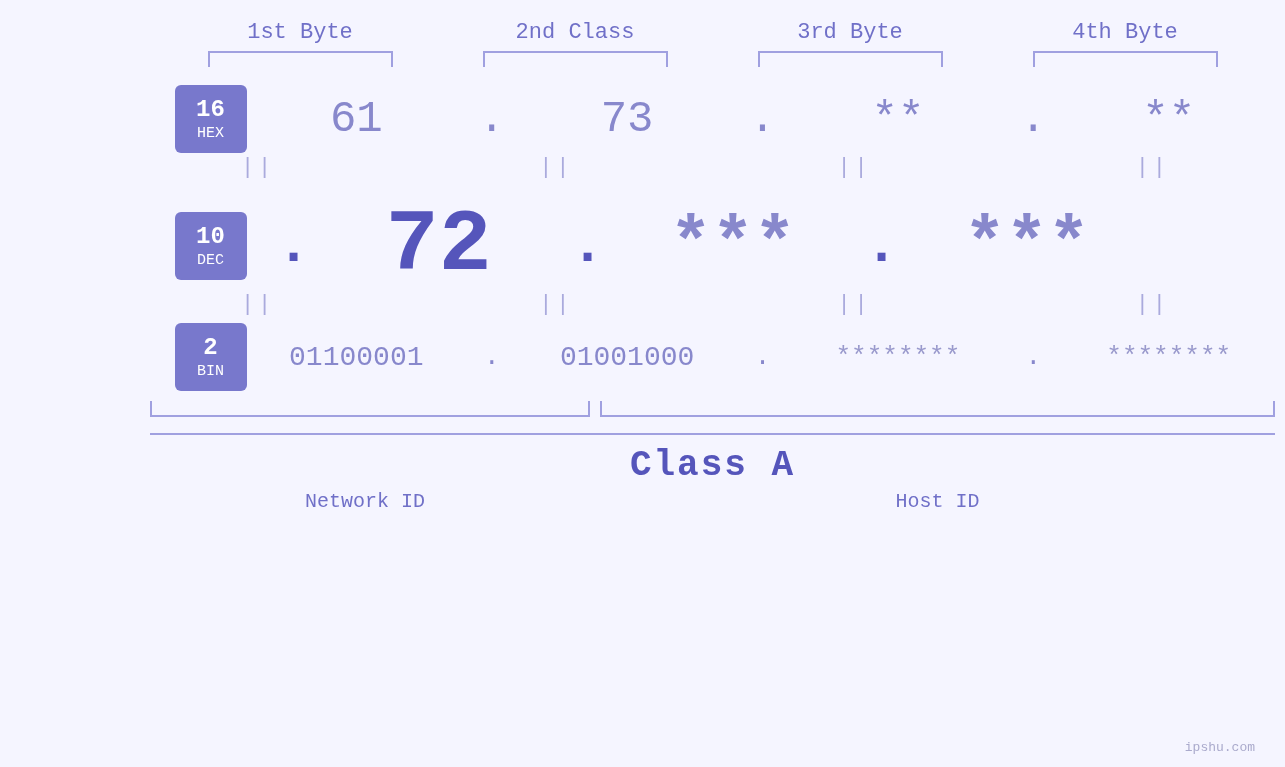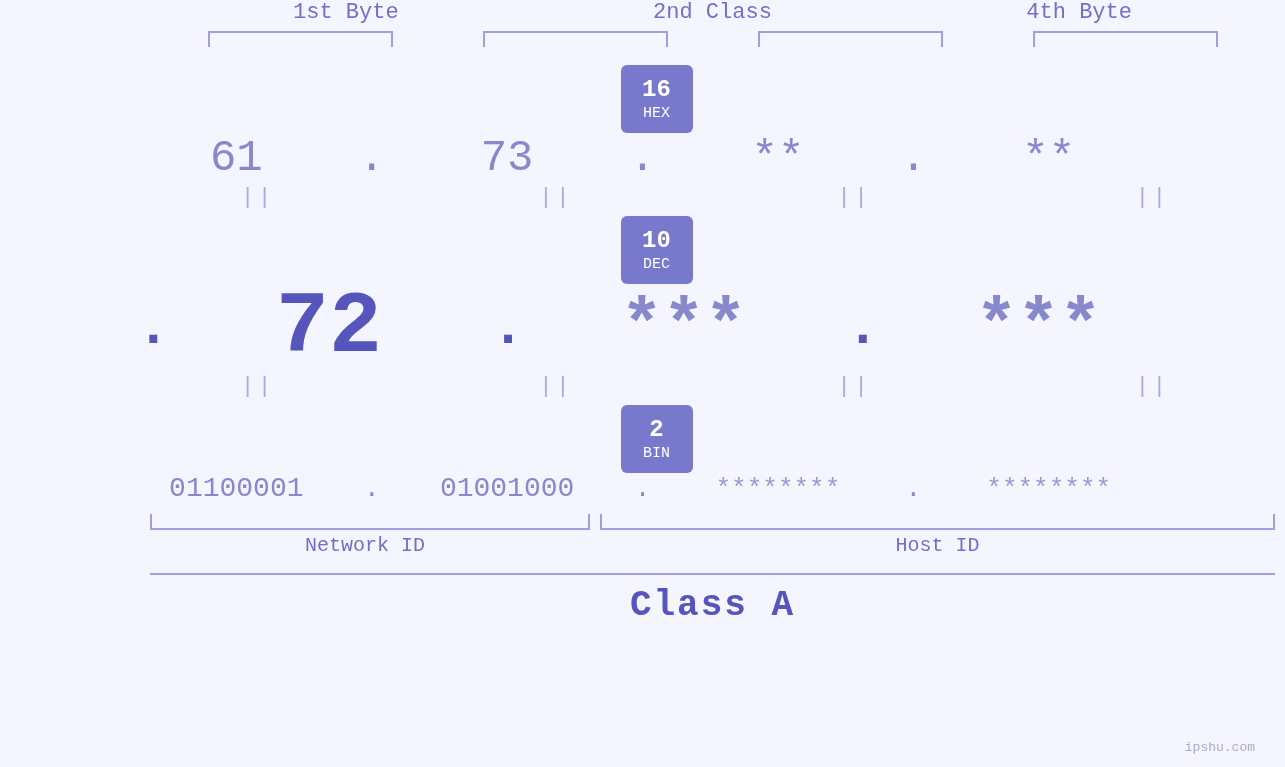--- a/index.html
+++ b/index.html
@@ -19,20 +19,21 @@
       display: flex;
       flex-direction: column;
       align-items: center;
     }
 
     
     .byte-headers {
       display: flex;
       width: 1100px;
       margin-left: 140px;
+      padding-top: 20px;
       justify-content: space-around;
     }
     .byte-header {
       color: #7070c8;
       font-size: 22px;
       font-family: 'Courier New', Courier, monospace;
       width: 220px;
       text-align: center;
     }
 
@@ -78,21 +79,21 @@
       line-height: 1.2;
     }
     .badge .lbl {
       font-size: 15px;
       font-weight: normal;
     }
 
     .row-values {
       display: flex;
       align-items: center;
-      justify-content: space-between;
+      justify-content: center;
       width: 100%;
       padding: 0 10px;
       gap: 22px;
     }
 
     .byte-cell {
       width: 220px;
       text-align: center;
     }
 
@@ -179,32 +180,32 @@
       position: absolute;
       bottom: 12px;
       right: 30px;
       color: #aaaacc;
       font-size: 13px;
       font-family: 'Courier New', Courier, monospace;
     }
 
     .rows-wrapper {
       display: flex;
-      flex-direction: column;
       width: 1032px;
     }
   </style>
 </head>
 <body>
 
 <div class="container">
 
   <div class="byte-headers">
     <div class="byte-header">1st Byte</div>
     <div class="byte-header">2nd Class</div>
+    <div class="byte-header">3rd Byte</div>
     <div class="byte-header">4th Byte</div>
   </div>
 
   <div class="bracket-row">
     <div class="bracket"></div>
     <div class="bracket"></div>
     <div class="bracket"></div>
     <div class="bracket"></div>
   </div>
 
@@ -240,21 +241,21 @@
       <div class="eq-cell">||</div>
       <div class="eq-spacer"></div>
       <div class="eq-cell">||</div>
       <div class="eq-spacer"></div>
       <div class="eq-cell">||</div>
       <div class="eq-spacer"></div>
       <div class="eq-cell">||</div>
     </div>
   </div>
 
-  <div class="rows-wrapper" style="margin-top:4px; align-items:center;">
+  <div class="rows-wrapper" style="margin-top:20px; align-items:center;">
     <div class="label-col" style="gap:0; padding-top:0; justify-content:center;">
       <div class="badge">
         <span class="num">10</span>
         <span class="lbl">DEC</span>
       </div>
     </div>
     <div class="row-values">
       <div class="dot-cell"><span class="dec-dot" style="font-size:56px; font-weight:bold;">.</span></div>
       <div class="byte-cell">
         <span class="dec-val">72</span>
@@ -312,29 +313,29 @@
   <div style="display:flex; width:1285px; margin-top:10px;">
     <div style="width:140px;"></div>
     <div style="display:flex; flex:1; padding:0 10px;">
 
       <div style="width:440px; height:16px; border:2px solid #a0a0e0; border-top:none;"></div>
 
       <div style="flex:1; height:16px; border:2px solid #a0a0e0; border-top:none; margin-left:10px;"></div>
     </div>
   </div>
 
-  <div style="display:flex; width:1285px; margin-top:4px;">
-    <div style="width:140px;"></div>
-    <div style="width:450px; text-align:center; color:#7070c8; font-size:20px; font-family:'Courier New',Courier,monospace;">Network ID</div>
-    <div style="flex:1; text-align:center; color:#7070c8; font-size:20px; font-family:'Courier New',Courier,monospace;">Host ID</div>
-  </div>
-
   <div style="display:flex; width:1285px; margin-top:16px;">
     <div style="width:140px;"></div>
     <div style="flex:1; padding:0 10px;">
       <div style="border-top:2px solid #a0a0e0; padding-top:10px; text-align:center;">
         <span class="class-label">Class A</span>
       </div>
     </div>
   </div>
 
+  <div style="display:flex; width:1285px; margin-top:4px;">
+    <div style="width:140px;"></div>
+    <div style="width:450px; text-align:center; color:#7070c8; font-size:20px; font-family:'Courier New',Courier,monospace;">Network ID</div>
+    <div style="flex:1; text-align:center; color:#7070c8; font-size:20px; font-family:'Courier New',Courier,monospace;">Host ID</div>
+  </div>
+
   <div class="watermark">ipshu.com</div>
 </div>
 
 </body></html>

